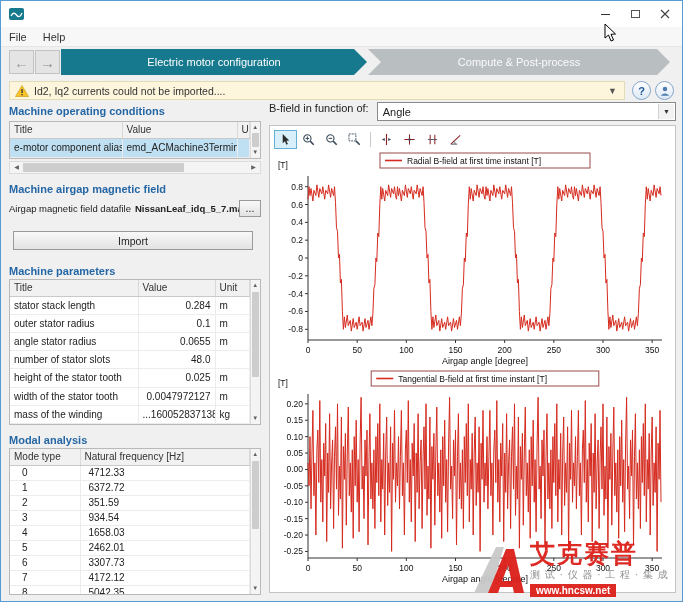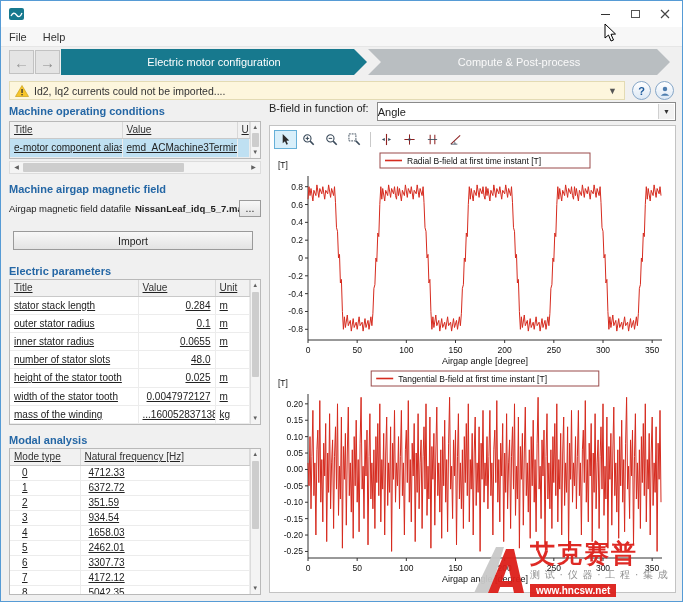--- a/index.html
+++ b/index.html
@@ -34,21 +34,21 @@
   #warntext { margin-left:5px; color:#333; font-size:10.5px; flex:1; white-space:nowrap; overflow:hidden; }
   #warncaret { color:#555; font-size:9px; padding:0 2px; }
   .roundbtn { position:absolute; top:80px; width:19px; height:19px; border-radius:50%; border:1px solid #86a7c8; background:linear-gradient(#ffffff,#dce8f5); display:flex; align-items:center; justify-content:center; color:#1d5a9b; font-weight:bold; font-size:11px; }
   #helpbtn { left:631px; }
   #supportbtn { left:654px; }
 
   
   #leftpanel { position:absolute; left:8px; top:102px; width:252px; height:492px; overflow:hidden; }
   .sect-title { position:absolute; left:0; font-weight:bold; color:#2567a5; font-size:11px; }
   .tablewrap { position:absolute; left:0; background:#fff; border:1px solid #b9b9b9; overflow:hidden; display:flex; }
-  table { border-collapse:collapse; table-layout:fixed; font-size:10px; background:#fff;text-decoration:underline; }
+  table { border-collapse:collapse; table-layout:fixed; font-size:10px; background:#fff; }
   th { background:#f1f1f1; border-right:1px solid #d8d8d8; border-bottom:1px solid #c9c9c9; font-weight:normal; text-align:left; padding:2px 4px; height:16px; color:#333; white-space:nowrap; overflow:hidden; }
   td { border-right:1px solid #ececec; border-bottom:1px solid #ececec; padding:1px 4px; white-space:nowrap; overflow:hidden; color:#222; }
   tr.sel td { background:#bfe0f2; }
 
   #op-table { width:239px; }
   #op-table th:nth-child(1), #op-table td:nth-child(1) { width:112px; }
   #op-table th:nth-child(2), #op-table td:nth-child(2) { width:115px; }
   #op-table th:nth-child(3), #op-table td:nth-child(3) { width:12px; }
   #op-table td { height:19px; }
 
@@ -80,21 +80,21 @@
   #filerow { position:absolute; left:0; top:94px; width:252px; height:22px; display:flex; align-items:center; }
   #filelabel { font-size:9.5px; color:#222; white-space:nowrap; }
   #filevalue { font-size:9.5px; font-weight:bold; margin-left:4px; white-space:nowrap; overflow:hidden; flex:1; }
   .btn { background:linear-gradient(#f8f8f8,#e3e3e3); border:1px solid #9a9a9a; font-size:10.5px; color:#222; display:flex; align-items:center; justify-content:center; }
   #browsebtn { width:22px; height:17px; }
   #importbtn { position:absolute; left:4px; top:128px; width:240px; height:19px; }
 
   
   #bfieldrow { position:absolute; left:268px; top:101px; width:407px; height:20px; display:flex; }
   #bfieldlabel { font-size:11px; color:#222; white-space:nowrap; }
-  #combo { margin-left:8px; flex:1; height:19px; background:#fff; border:1px solid #8a8a8a; display:flex; align-items:center; position:relative; }
+  #combo { margin-left:8px; flex:1; height:19px; background:#fff; border:1px solid #8a8a8a; display:flex; align-items:center; padding-left:5px; position:relative; }
   #combo .caret { position:absolute; right:1px; top:1px; bottom:1px; width:16px; background:#f2f2f2; border-left:1px solid #d0d0d0; display:flex; align-items:center; justify-content:center; font-size:7px; color:#333; }
 
   #plotpanel { position:absolute; left:268px; top:124px; width:407px; height:468px; background:#fff; border:1px solid #c3c3c3; }
   #toolbar { position:absolute; left:4px; top:3px; height:20px; display:flex; align-items:center; }
   .tool { width:23px; height:19px; display:flex; align-items:center; justify-content:center; border:1px solid transparent; background:transparent; }
   .tool.selected { background:#d9effa; border:1px solid #66b0d8; }
   .tsep { width:1px; height:15px; background:#c9c9c9; margin:0 4px; }
   .chart { position:absolute; left:2px; }
   #chart0 { top:26px; }
   #chart1 { top:244px; }
@@ -207,21 +207,21 @@
     </div>
 
     <div class="sect-title" style="top:80px">Machine airgap magnetic field</div>
     <div id="filerow">
       <span id="filelabel">Airgap magnetic field datafile</span>
       <span id="filevalue">NissanLeaf_idq_5_7.mat</span>
       <button class="btn" id="browsebtn">...</button>
     </div>
     <button class="btn" id="importbtn">Import</button>
 
-    <div class="sect-title" style="top:162px">Electric parameters</div>
+    <div class="sect-title" style="top:162px">Machine parameters</div>
     <div class="tablewrap" style="top:176px; width:252px; height:146px;">
       <table id="params-table">
           <thead>
             <tr>
               <th>Title</th>
               <th>Value</th>
               <th>Unit</th>
             </tr>
           </thead>
           <tbody>
@@ -229,21 +229,21 @@
               <td>stator stack length</td>
               <td>0.284</td>
               <td>m</td>
             </tr>
             <tr>
               <td>outer stator radius</td>
               <td>0.1</td>
               <td>m</td>
             </tr>
             <tr>
-              <td>inner stator radius</td>
+              <td>angle stator radius</td>
               <td>0.0655</td>
               <td>m</td>
             </tr>
             <tr>
               <td>number of stator slots</td>
               <td>48.0</td>
               <td></td>
             </tr>
             <tr>
               <td>height of the stator tooth</td>

